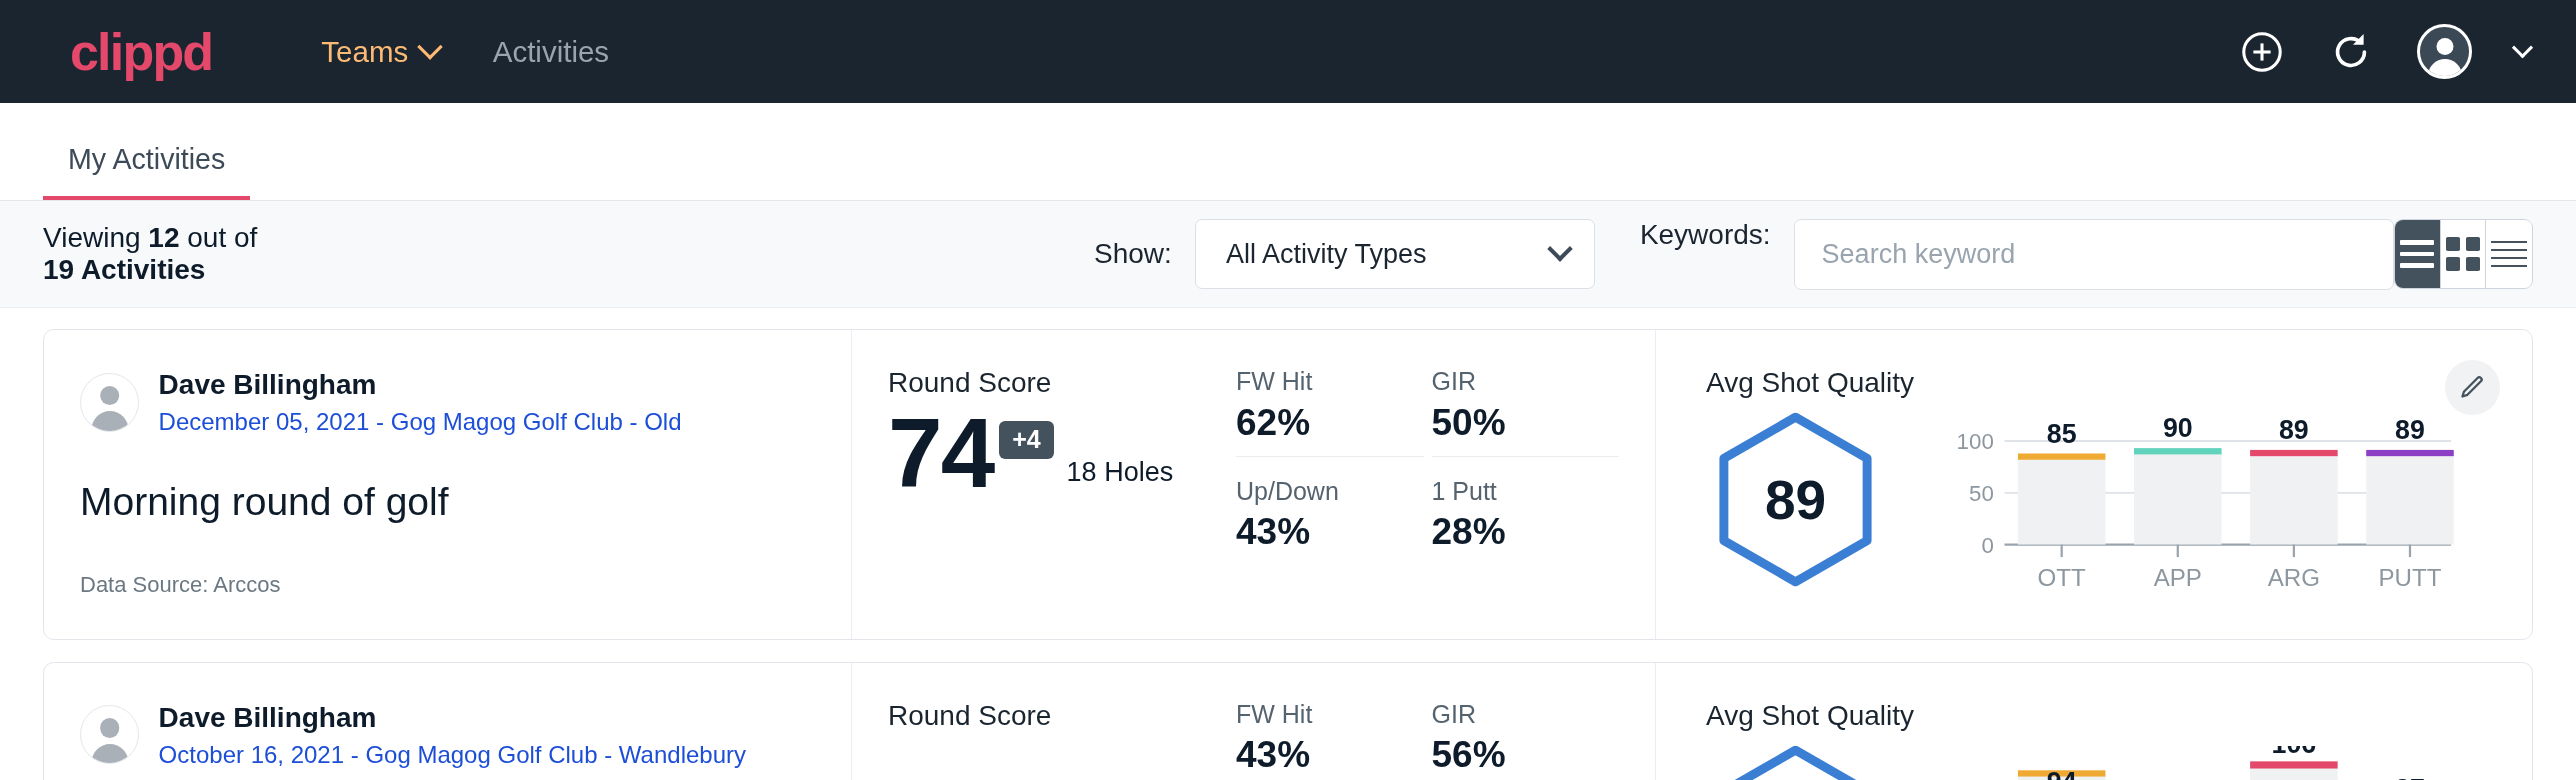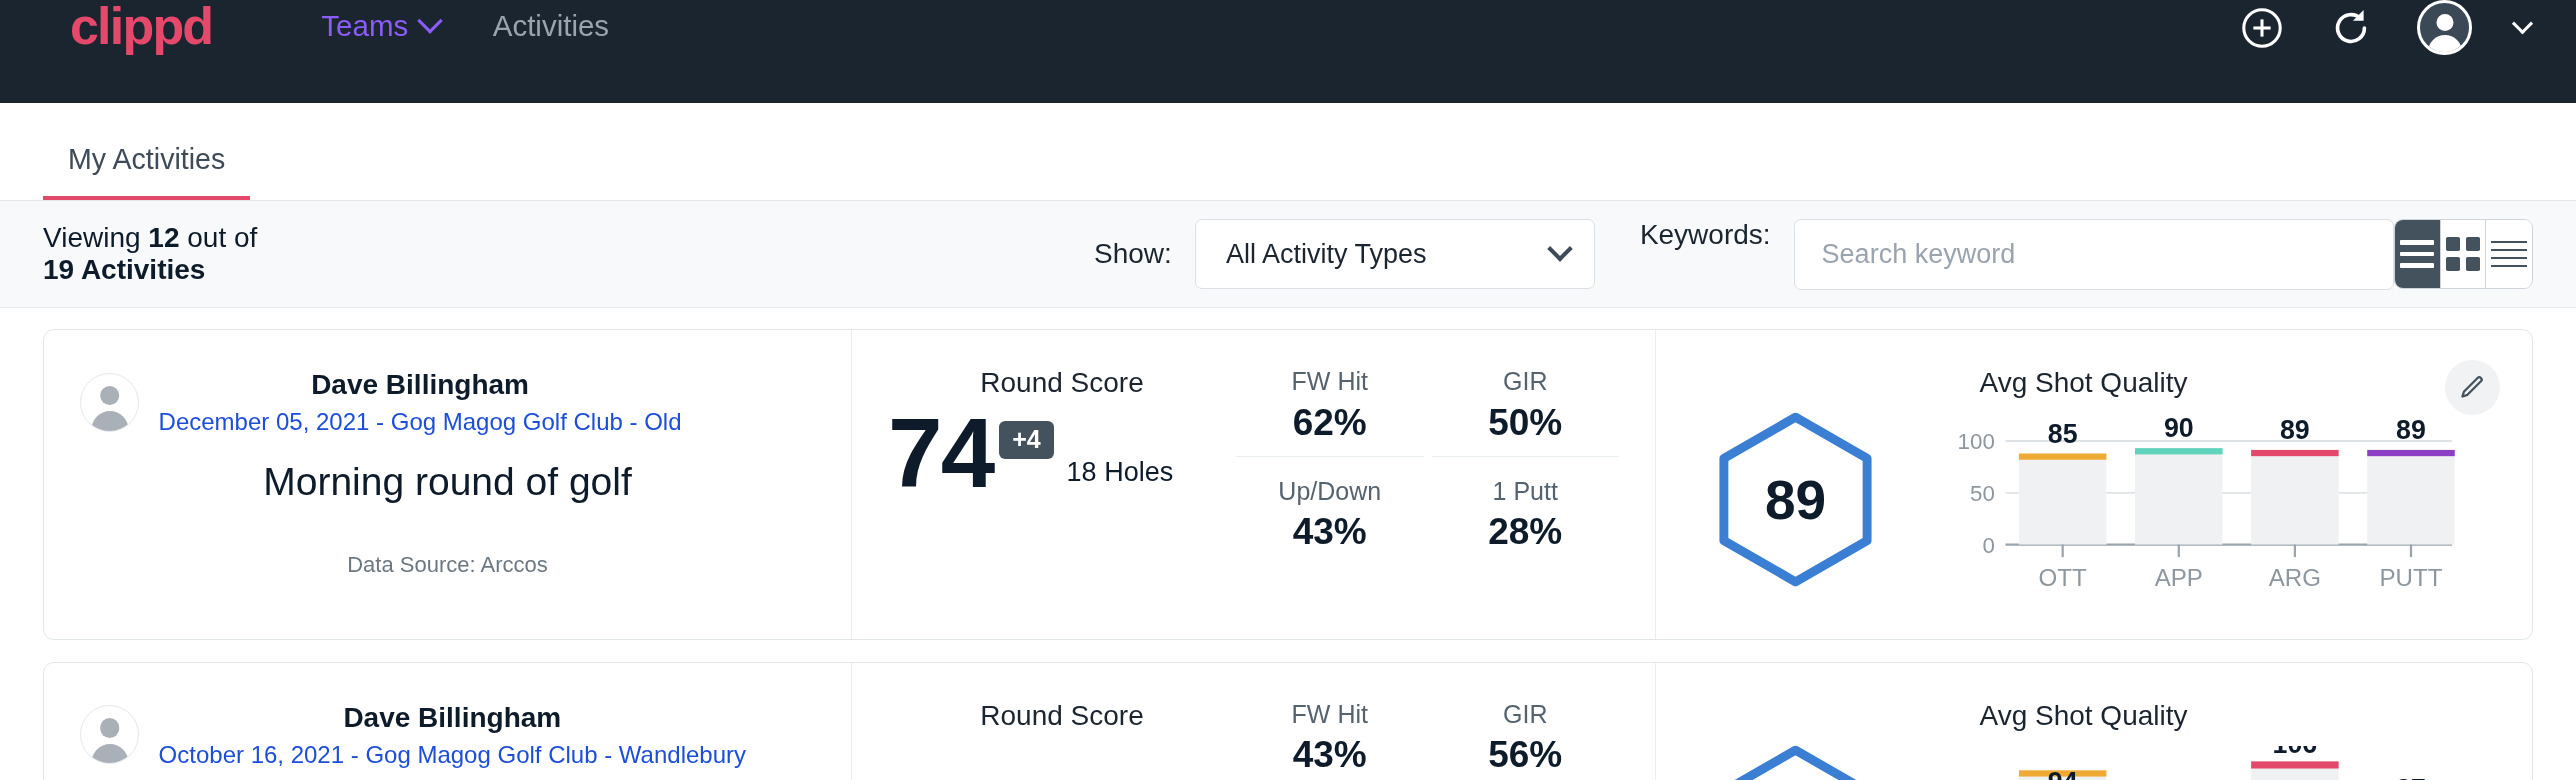--- a/index.html
+++ b/index.html
@@ -8,35 +8,35 @@
     background: #ffffff;
     font-family: "Liberation Sans", sans-serif;
     overflow: hidden;
   }
 
   
   .navbar {
     height: 103px;
     background: #1b2530;
     display: flex;
-    align-items: flex-start;
+    align-items: center;
     padding: 0 46px 0 70px;
   }
   .logo {
     font-size: 52px;
     font-weight: bold;
     color: #e4486a;
     letter-spacing: -1.8px;
     margin-right: 82px;
     line-height: 1;
   }
   .nav-links { display: flex; align-items: center; gap: 0px; flex: 1; }
   .nav-link {
     display: flex; align-items: center; gap: 12.5px;
-    color: #8b5cf6;
+    color: #fdba74;
     font-size: 29.5px;
     padding: 9px 27px;
     cursor: pointer;
     white-space: nowrap;
   }
   .nav-link.dim { color: #9aa4ae; }
   .chev-down {
     width: 18px; height: 18px;
     border-right: 3.1px solid currentColor;
     border-bottom: 3.1px solid currentColor;
@@ -149,21 +149,20 @@
   
   .cards { padding: 21.4px 43px 0 43px; background: #ffffff; }
   .card {
     border: 1.3px solid #e2e6ea;
     border-radius: 10.7px;
     background: #ffffff;
     display: flex;
     height: 311px;
     margin-bottom: 21.4px;
     position: relative;
-    text-align: center;
   }
   .col-info {
     width: 808px;
     padding: 37px 36px 0 36px;
     border-right: 1.3px solid #ebeef1;
   }
   .person { display: flex; align-items: center; gap: 19.6px; }
   .avatar-card {
     width: 59px; height: 59px; border-radius: 50%;
     background: #ffffff; border: 1.3px solid #e4e7ea;
@@ -172,21 +171,21 @@
   .avatar-card .head {
     position: absolute; top: 11.6px; left: 50%; transform: translateX(-50%);
     width: 19.6px; height: 19.6px; border-radius: 50%; background: #a9b0b7;
   }
   .avatar-card .body {
     position: absolute; bottom: -5.4px; left: 50%; transform: translateX(-50%);
     width: 37px; height: 25px; border-radius: 19px 19px 0 0; background: #a9b0b7;
   }
   .pname { font-size: 28px; font-weight: bold; color: #0d1b2a; line-height: 1.25; }
   .pmeta { font-size: 24px; color: #1d4ed8; line-height: 1.3; margin-top: 4px; }
-  .card-title { font-size: 39px; color: #0d1b2a; margin-top: 22px; }
+  .card-title { font-size: 39px; color: #0d1b2a; margin-top: 42px; }
   .data-source { font-size: 22px; color: #6b7882; margin-top: 48px; }
 
   .col-score {
     width: 384px;
     padding: 37px 0 0 36px;
   }
   .sect-label { font-size: 28px; color: #1b2530; }
   .score-row { display: flex; align-items: flex-end; margin-top: 9px; }
   .score-num {
     font-size: 98px; font-weight: bold; color: #0d1b2a;

